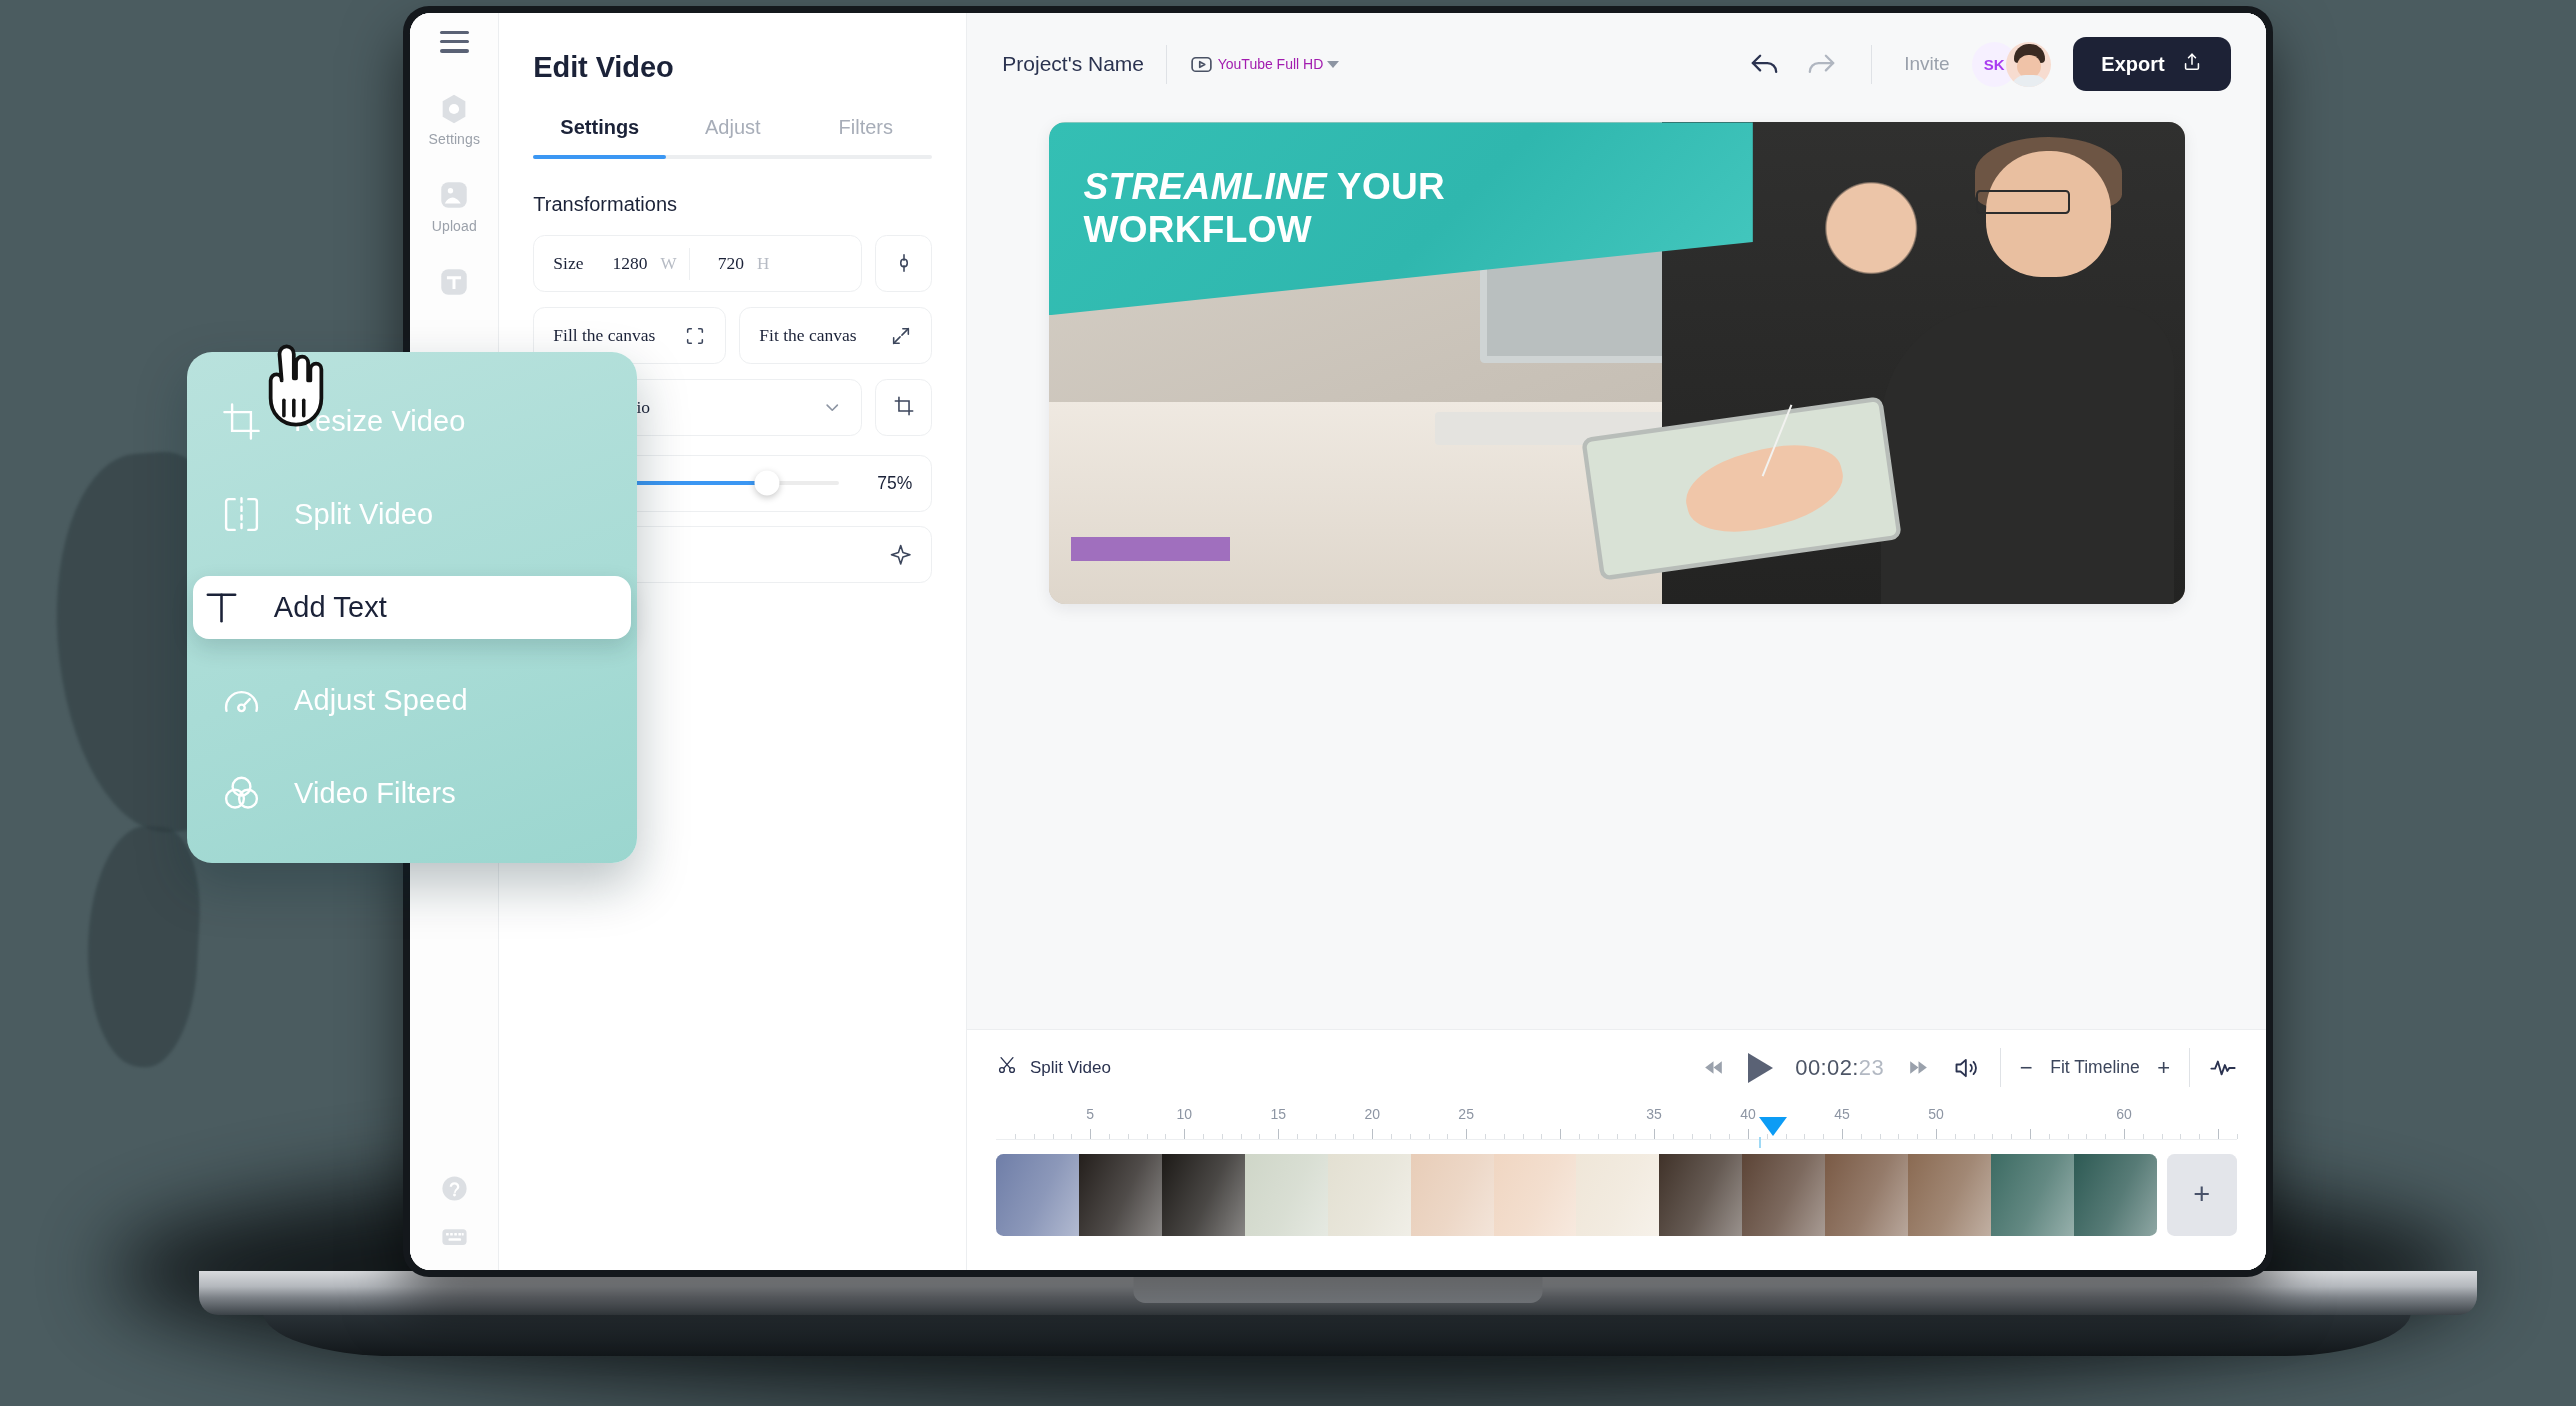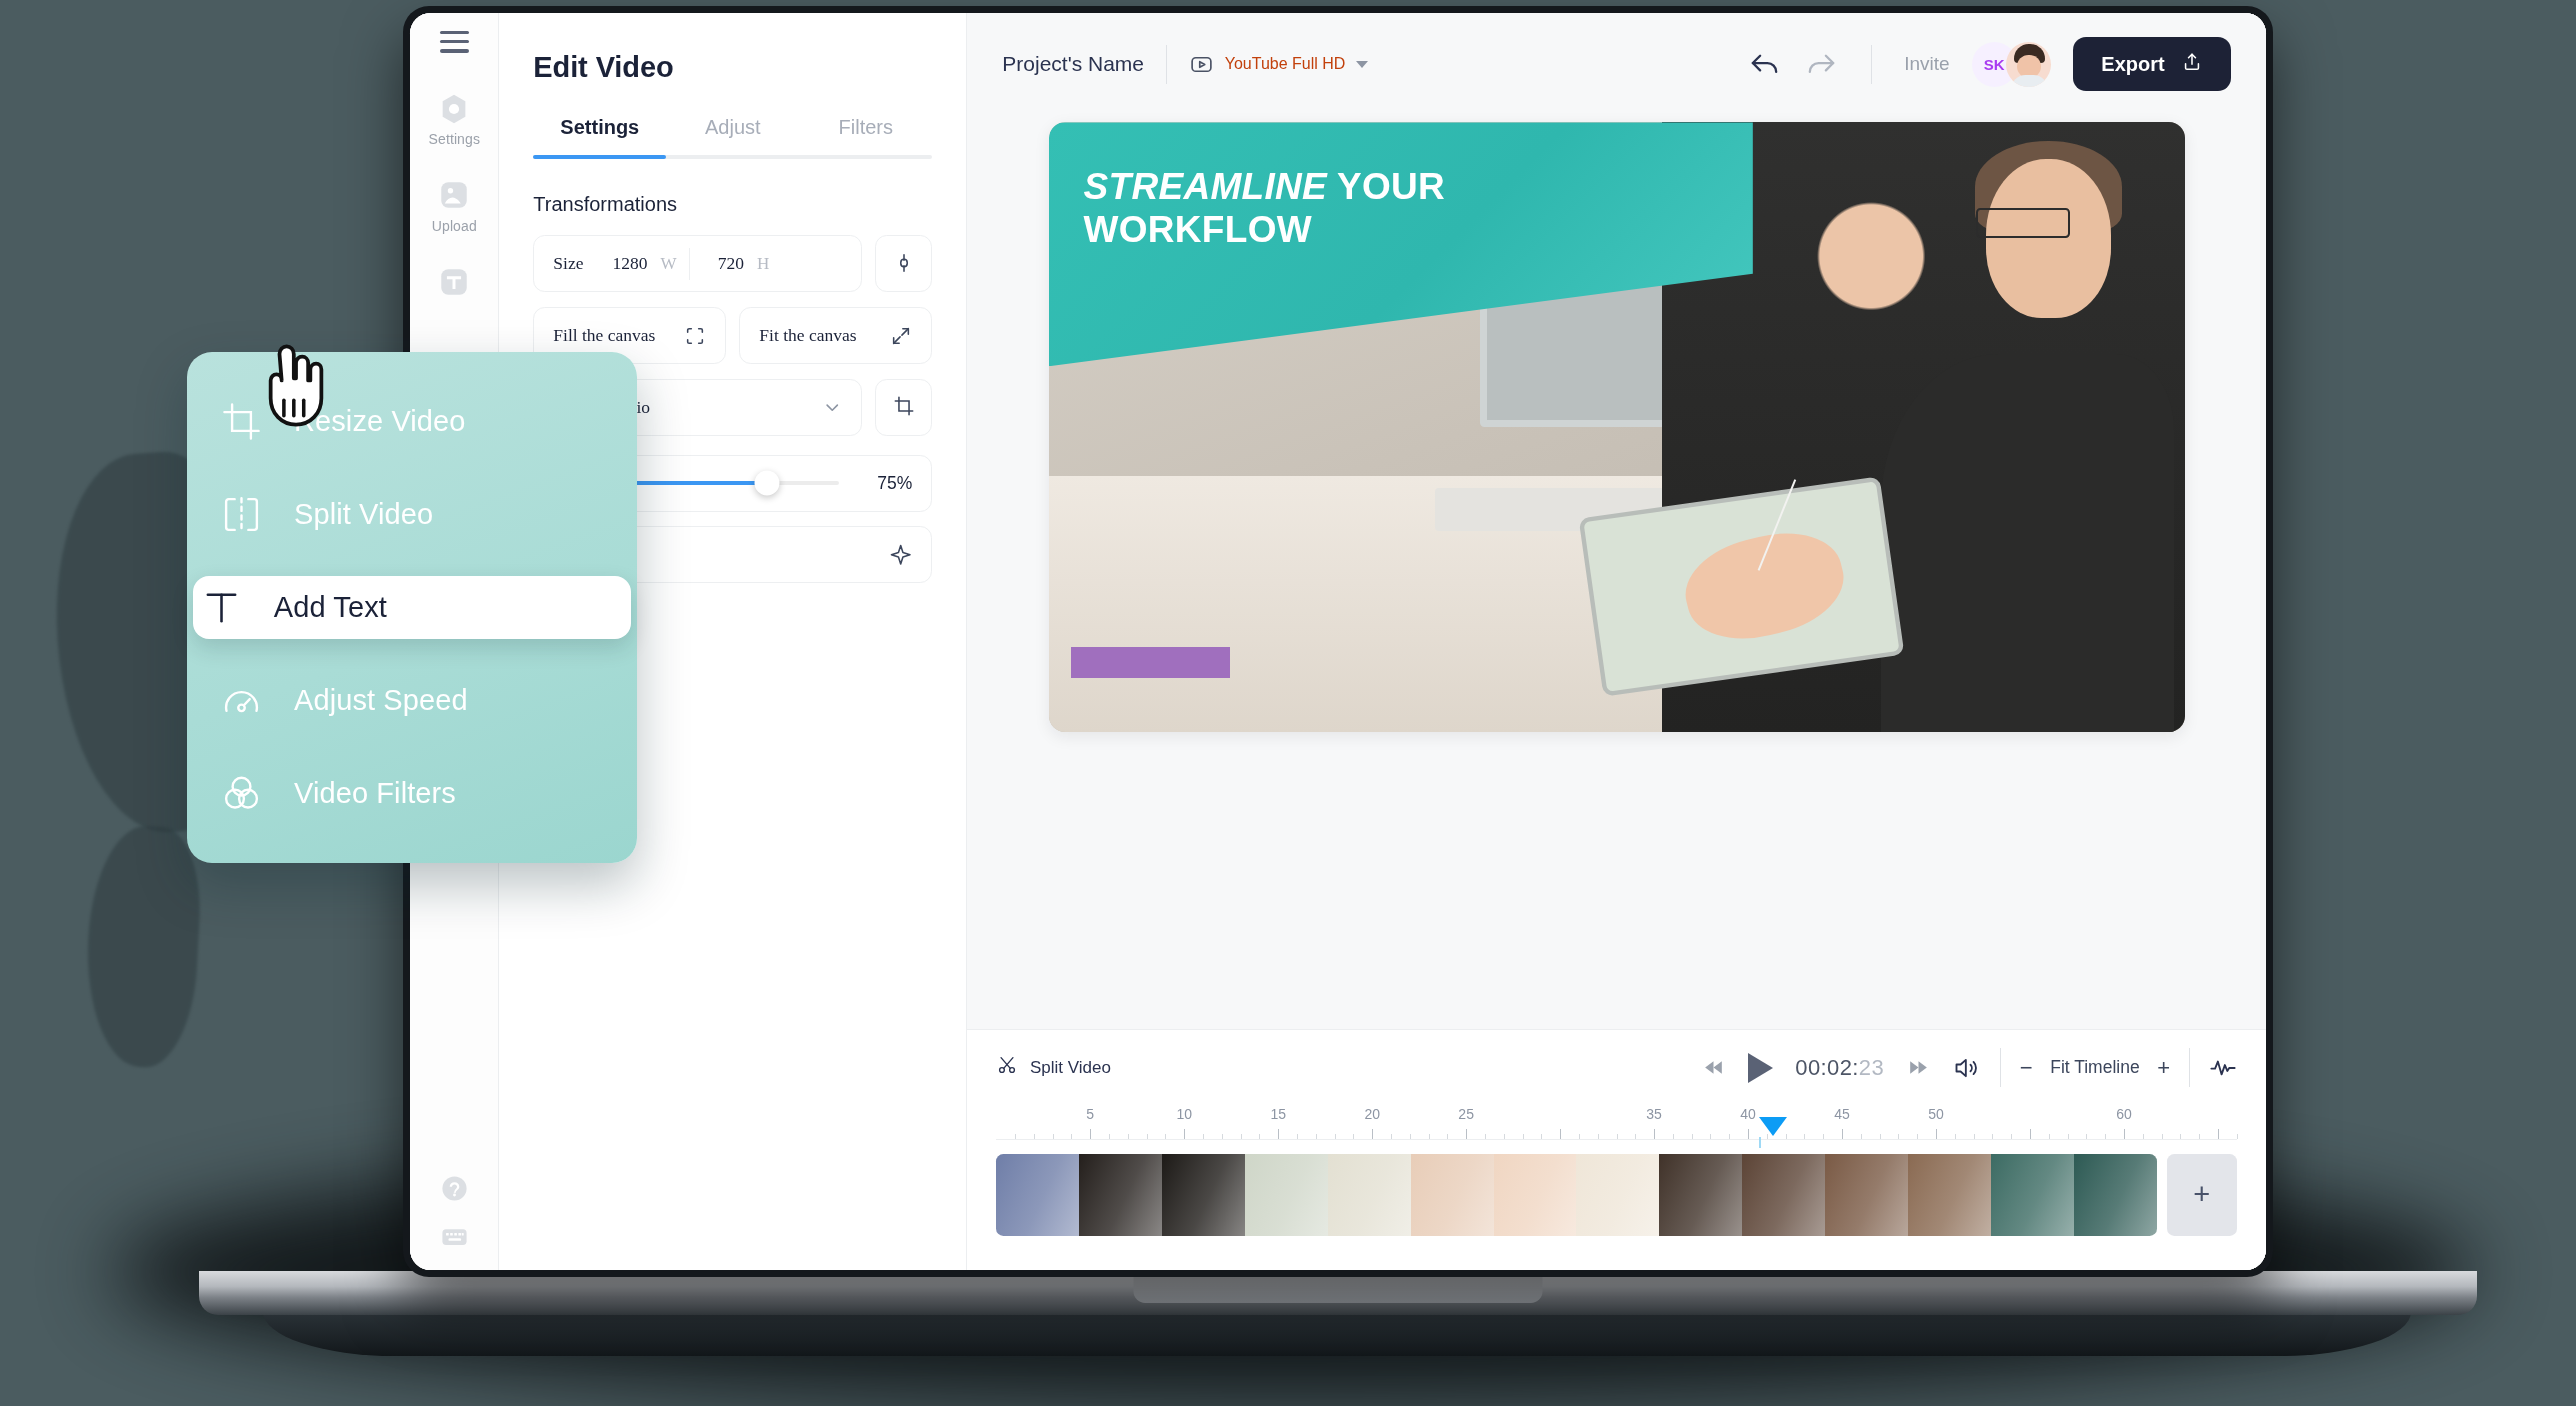--- a/index.html
+++ b/index.html
@@ -116,21 +116,21 @@
     flex:1; height:53px; border:0.7px solid #edeff1; border-radius:11.7px; display:flex;
     align-items:center; justify-content:center; font-size:17.5px; color:#9aa1ac; cursor:pointer; background:#fff;
   }
   .chip.active { color:#1b2238; border-color:#cfe9e6; }
 
   
   .main { flex:1; display:flex; flex-direction:column; background:#f7f8f9; min-width:0; }
   .topbar { height: 102px; display:flex; align-items:center; padding: 0 35px; gap: 22px; background:#f7f8f9;}
   .proj { font-size:21px; color:#2b3350; font-weight:500;}
   .divider { width:0.7px; height:39px; background:#dfe2e6; }
-  .preset { display:flex; align-items:center; gap:11px; font-size:16px; color:#c2410c; cursor:pointer;}
+  .preset { display:flex; align-items:center; gap:4px; font-size:14px; color:#a21caf; cursor:pointer;}
   .preset .ico { width:25px; height:25px; color:#4a5265;}
   .caret { width:0;height:0;border-left:6.6px solid transparent;border-right:6.6px solid transparent;border-top:7.3px solid #8d95a3;}
   .spacer { flex:1; }
   .icon-btn { width:35px; height:35px; color:#3c465c; cursor:pointer; display:flex;align-items:center;justify-content:center;}
   .icon-btn svg{width:100%;height:100%;}
   .invite { font-size:19px; color:#9aa1ac; cursor:pointer; }
   .avatars { display:flex; align-items:center; }
   .ava {
     width:45px;height:45px;border-radius:50%; display:flex;align-items:center;justify-content:center;
     font-size:15px;font-weight:700;
@@ -142,21 +142,21 @@
   .ava.ph .shirt{position:absolute;left:4.4px;bottom:-4.4px;width:37px;height:16px;background:#e8edf1;border-radius:14.6px 14.6px 0 0;}
   .export {
     display:flex;align-items:center;gap:16px; background:#1d2236; color:#fff;
     height:54px; padding: 0 28px; border-radius: 13px; font-size:20px; font-weight:600; cursor:pointer;
   }
   .export svg{width:22px;height:22px;}
 
   
   .canvas-wrap { flex:1; display:flex; align-items:flex-start; justify-content:center; padding: 7.3px 35px 0 35px; min-height:0;}
   .video {
-    position:relative; width: 1136px; height: 610px; border-radius: 16px; overflow:hidden;
+    position:relative; width: 1136px; height: 482px; border-radius: 16px; overflow:hidden;
     background: linear-gradient(160deg,#d8d2c9 0%, #c9c2b8 45%, #b9b2a8 100%);
     box-shadow: 0 4.4px 16px rgba(20,30,40,.08);
   }
   .v-bg-desk { position:absolute; left:0; right:0; bottom:0; height:42%; background: linear-gradient(180deg,#efe9e1,#ded6cb); }
   .v-monitor { position:absolute; left:38%; top:4%; width:46%; height:46%; background:#cfd4d4; border-radius:4.4px;}
   .v-monitor-in { position:absolute; inset:7.3px; background:#b9bfbf;}
   .v-stand { position:absolute; left:55%; top:50%; width:9%; height:12%; background:#9fa6a6;}
   .v-kbd { position:absolute; left:34%; top:60%; width:44%; height:7%; background:#e4e3df; border-radius:3.7px;}
   .v-mouse{ position:absolute; left:80%; top:60%; width:5%; height:6%; background:#e4e3df; border-radius:40%;}
   .v-person {

